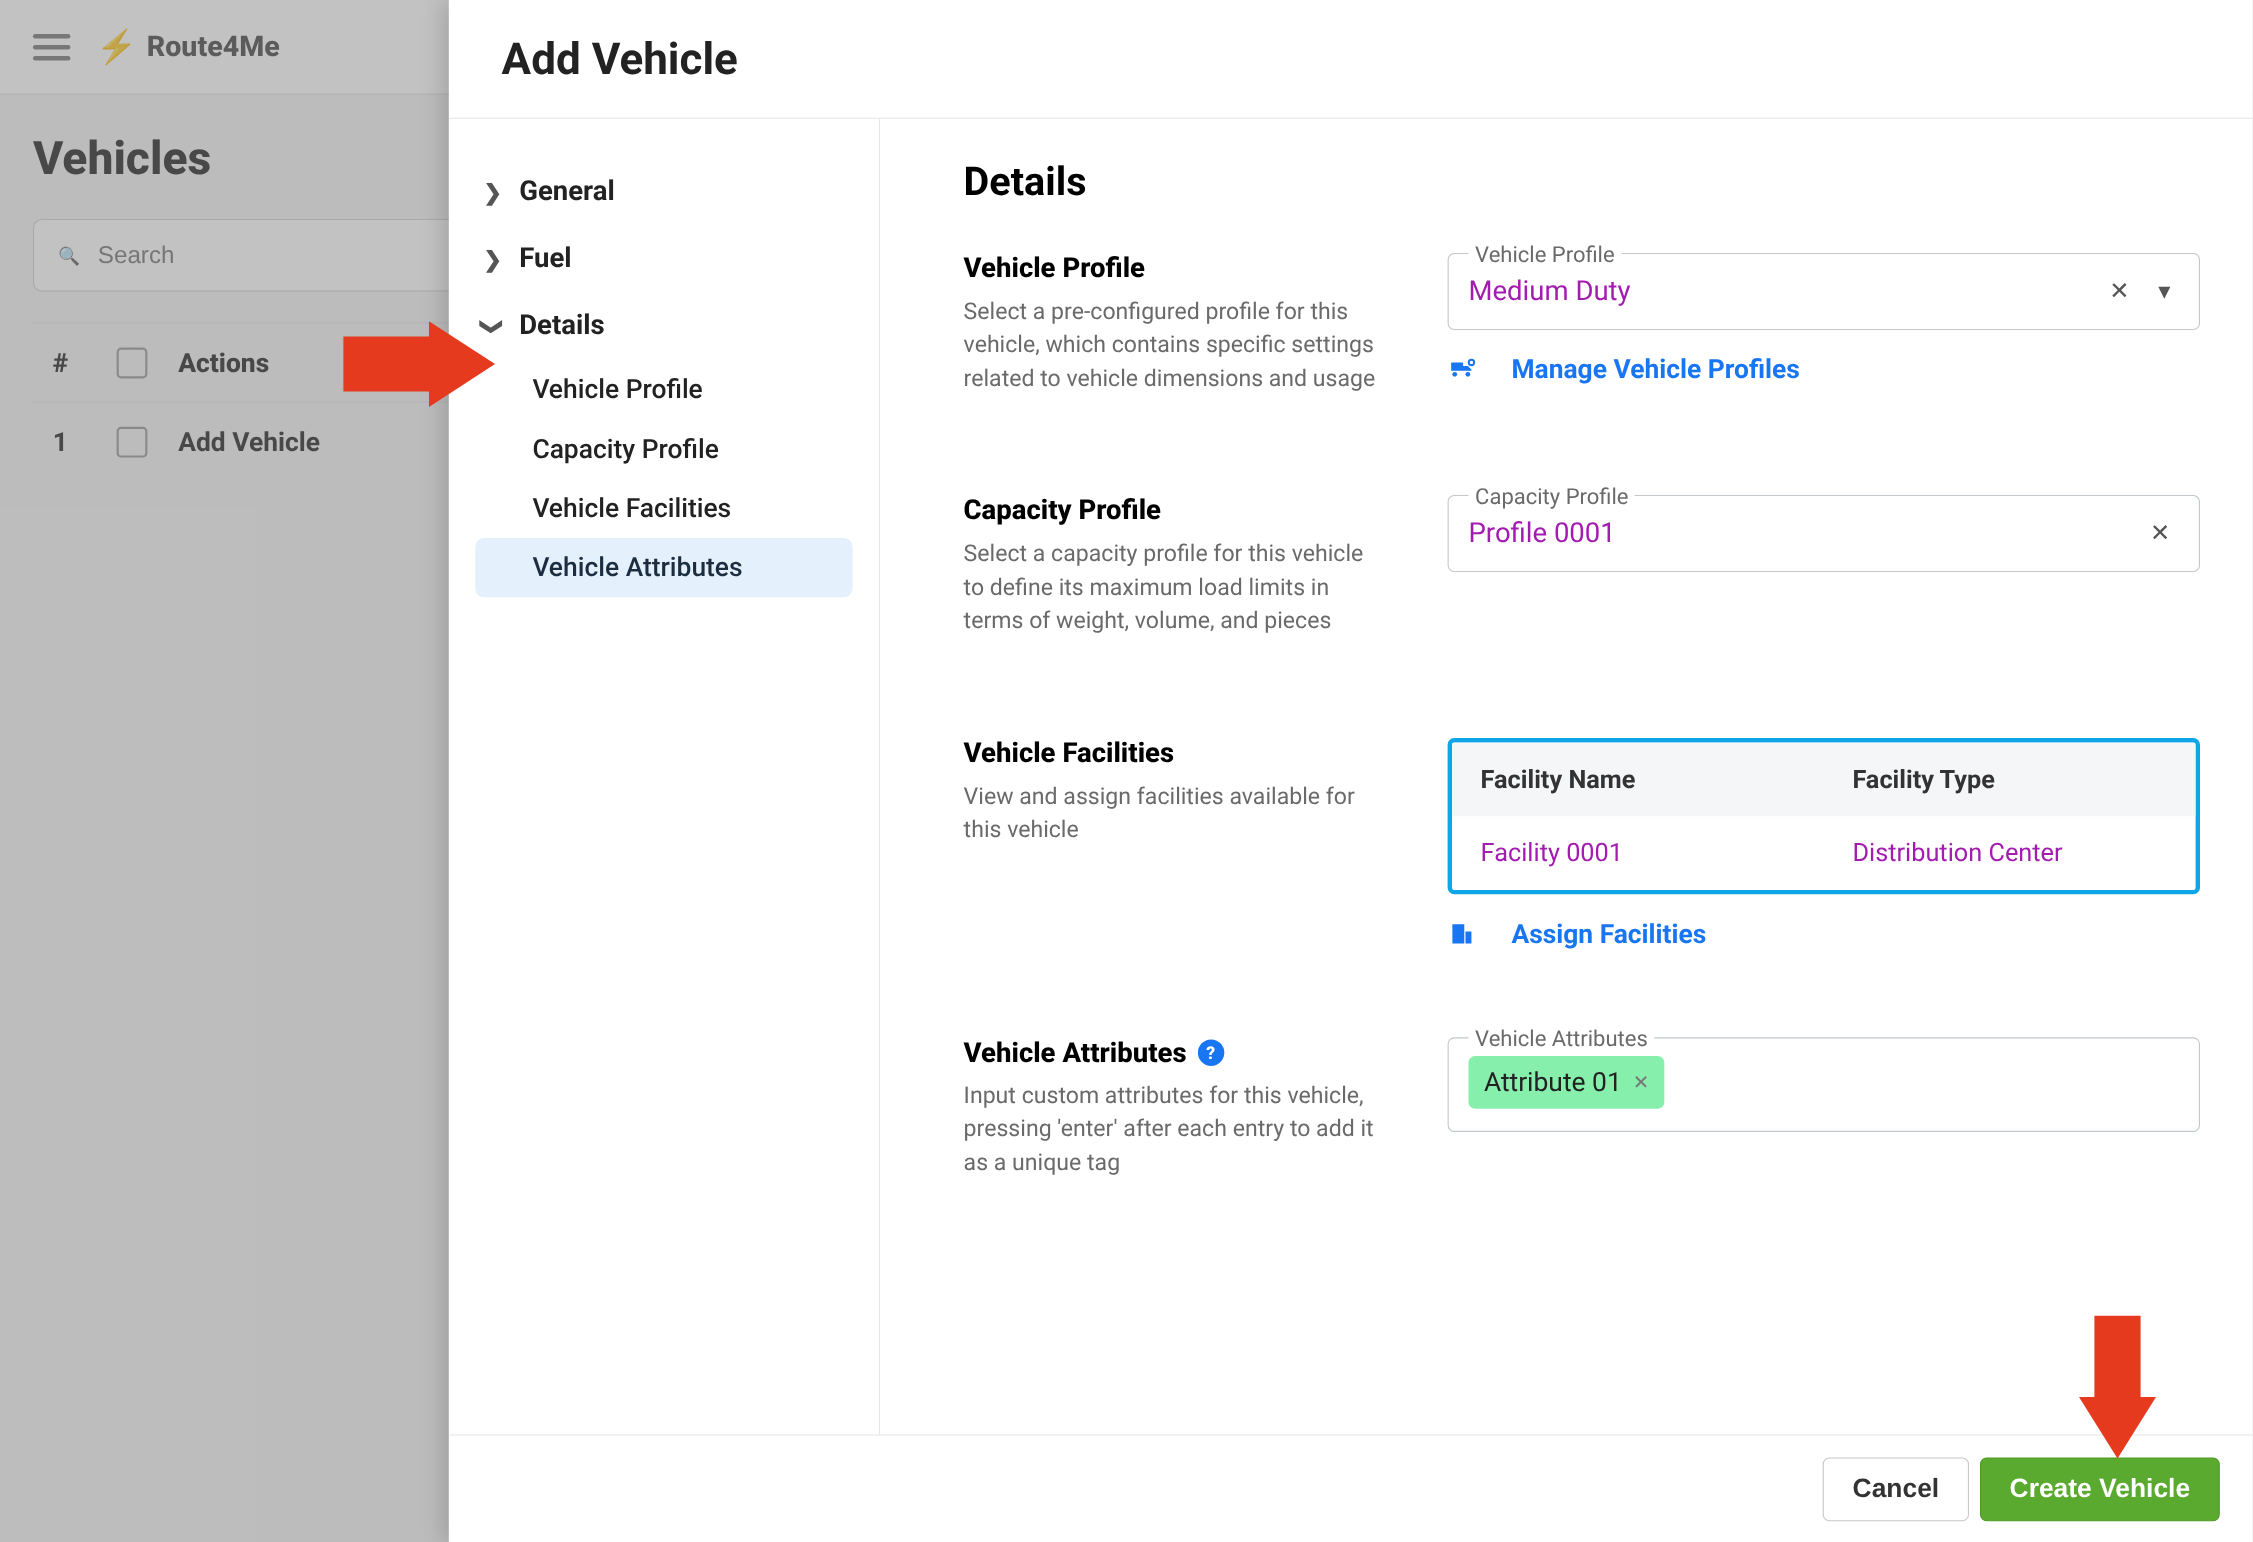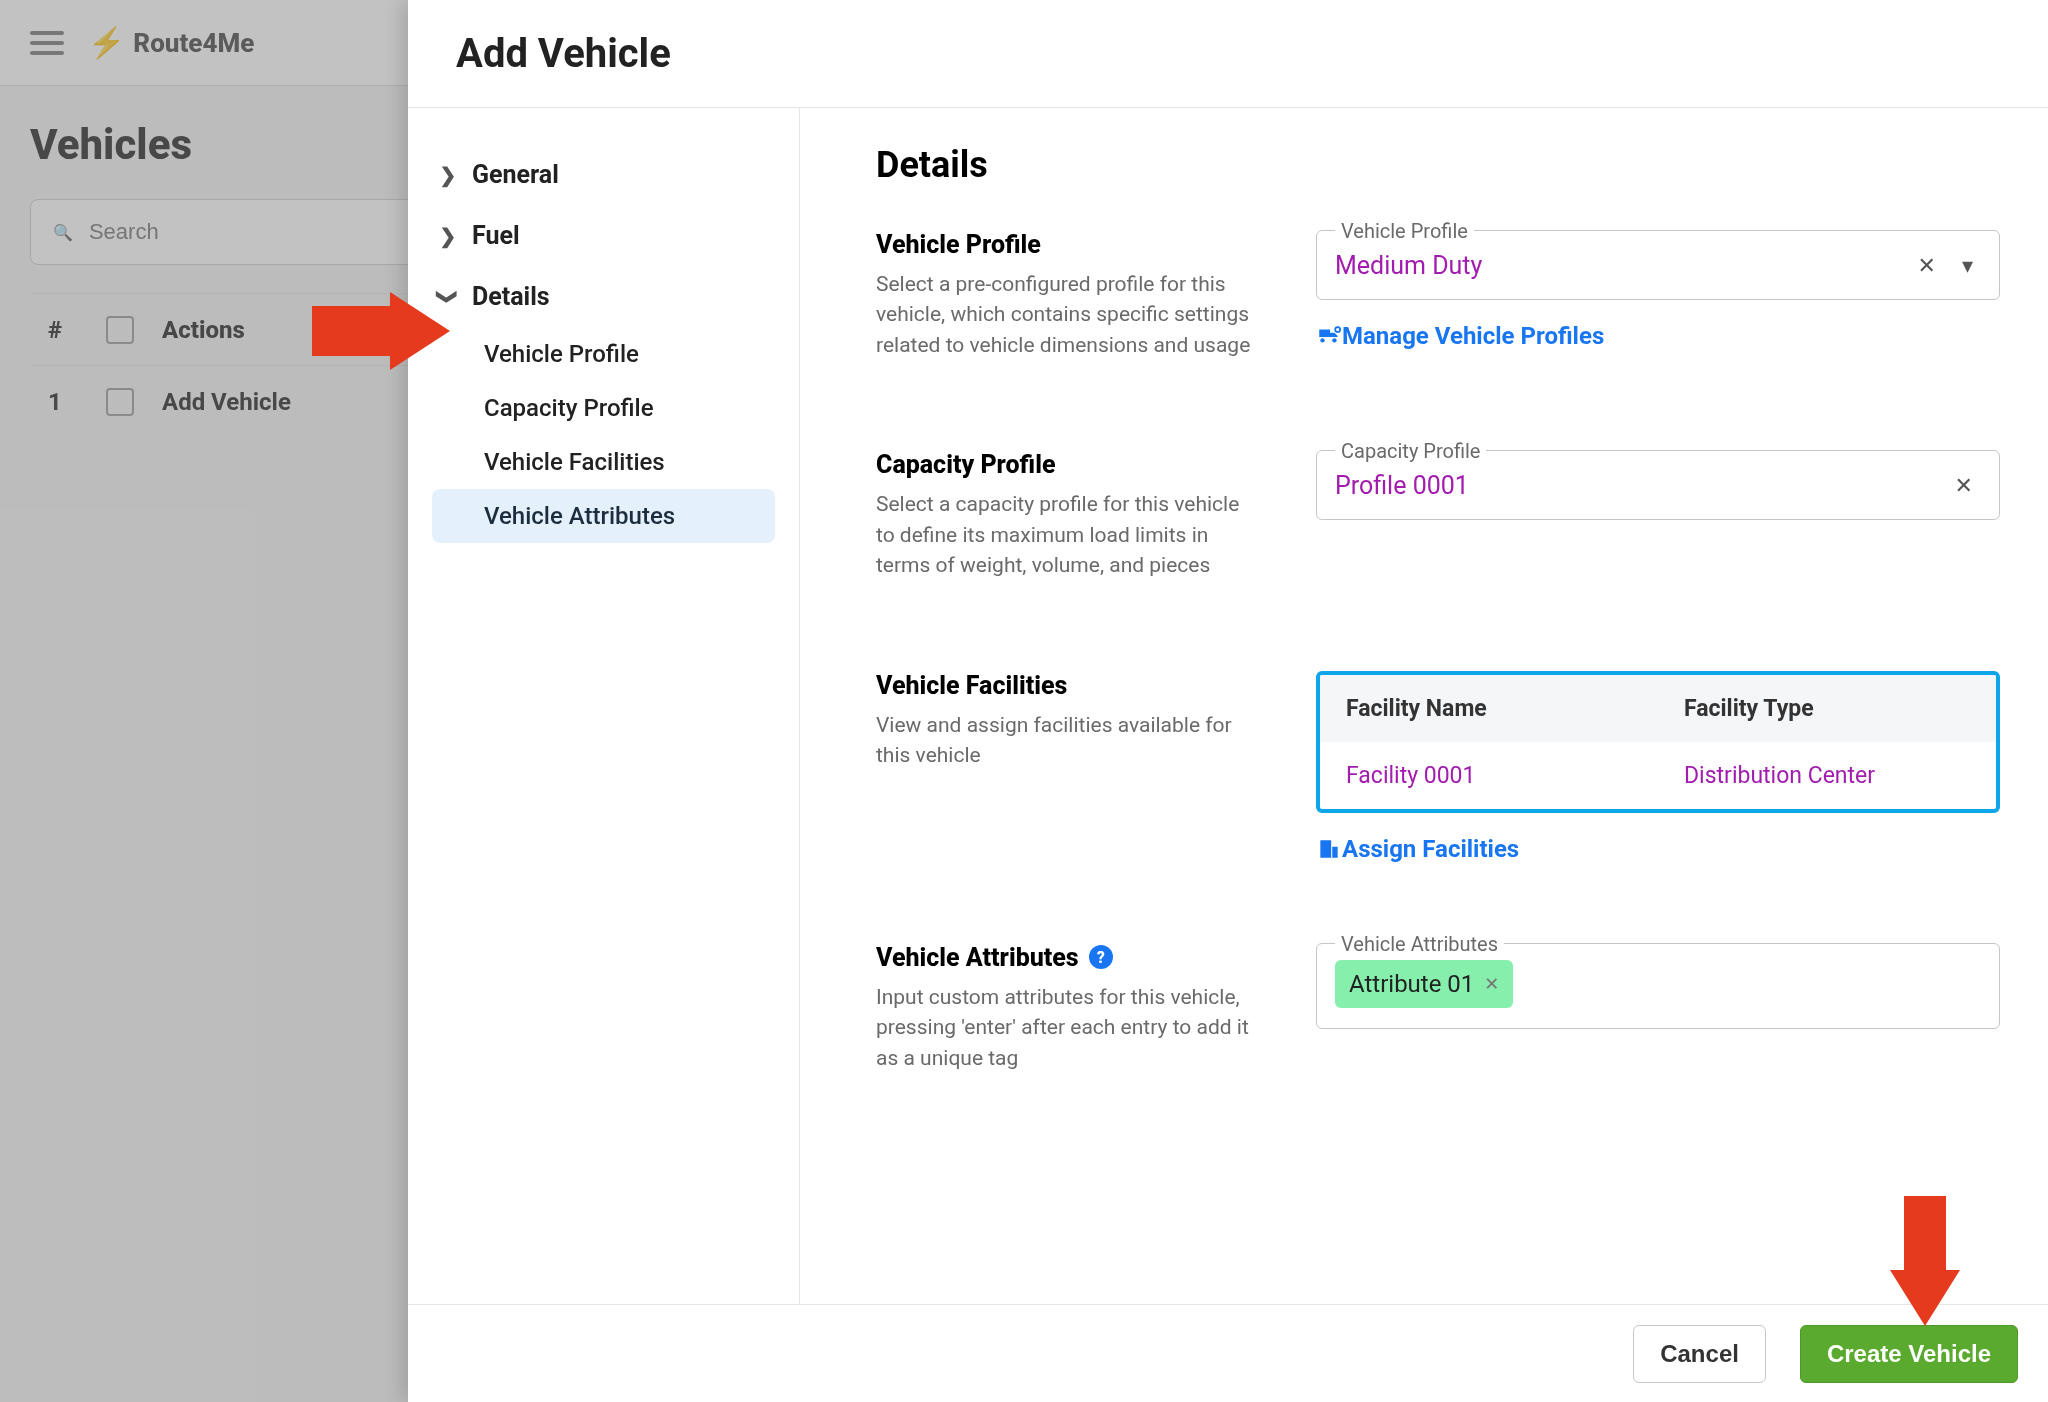--- a/index.html
+++ b/index.html
@@ -94,21 +94,21 @@
   }
   .float-label {
     position: absolute; top: -12px; left: 18px; background: #fff; padding: 0 6px;
     font-size: 20px; color: #6a6a6a;
   }
   .field-value { font-size: 25px; color: #a21caf; flex: 1; }
   .field-icon { color: #555; font-size: 22px; padding: 4px 8px; }
   .field-icons { display: flex; align-items: center; gap: 10px; }
 
   .link-row {
-    display: flex; align-items: center; gap: 0; margin-top: 22px;
+    display: flex; align-items: center; gap: 32px; margin-top: 22px;
     color: #1976f2; font-size: 24px; font-weight: 700; cursor: pointer;
   }
   .link-row svg { width: 26px; height: 26px; }
 
   .fac-table {
     border: 4px solid #0ea5e9; border-radius: 6px; overflow: hidden;
   }
   .fac-head, .fac-row {
     display: flex;
   }
@@ -122,21 +122,21 @@
   }
   .chip {
     display: inline-flex; align-items: center; gap: 10px; background: #86efac;
     padding: 10px 14px; border-radius: 6px; font-size: 24px; color: #222;
   }
   .chip .x { color: #777; font-size: 18px; }
 
   
   .modal-footer {
     height: 98px; border-top: 1px solid #e6e6e6; display: flex; align-items: center; justify-content: flex-end;
-    gap: 34px; padding: 0 30px;
+    gap: 10px; padding: 0 30px;
   }
   .btn {
     height: 58px; padding: 0 26px; border-radius: 6px; font-size: 24px; font-weight: 600; cursor: pointer;
     border: 1px solid #c8c8c8; background: #fff; color: #333;
   }
   .btn.primary {
     background: #5aaa2f; border-color: #4e9a26; color: #fff;
   }
 
   

